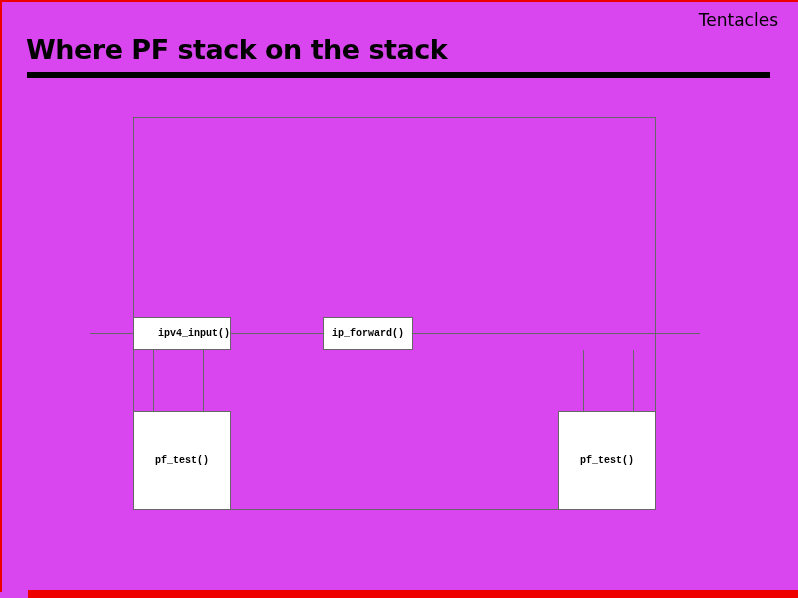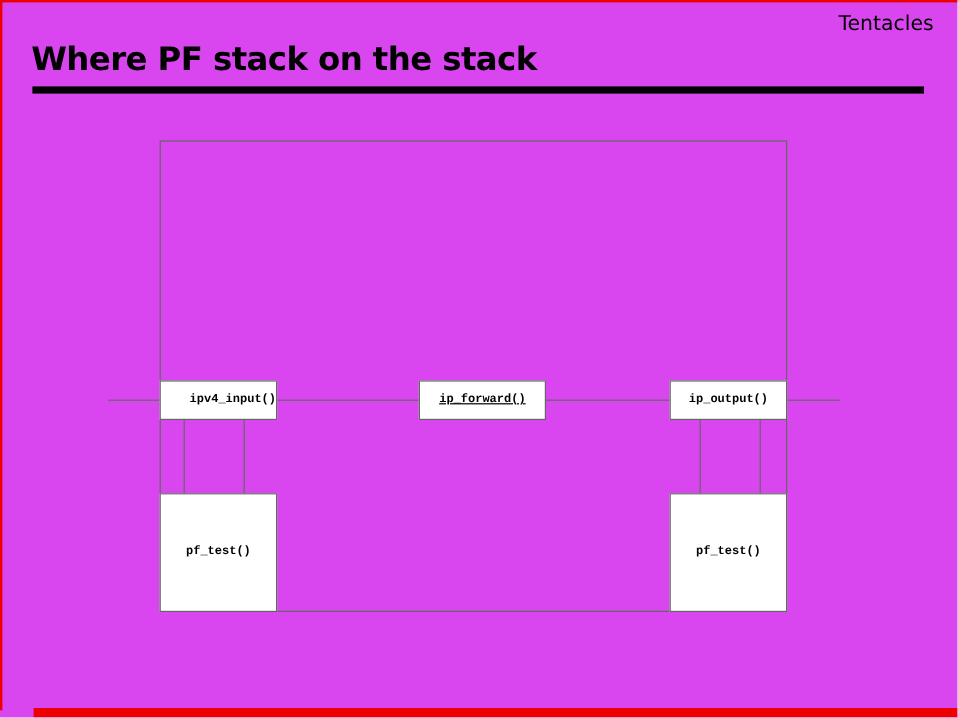--- a/index.html
+++ b/index.html
@@ -54,21 +54,21 @@
     background:#fff;
     border:1px solid var(--line,#666);
     box-sizing:border-box;
     display:flex;align-items:center;justify-content:center;
     font-family:"Liberation Mono","DejaVu Sans Mono",monospace;
     font-size:10px;font-weight:bold;color:#000;
     z-index:2;
     letter-spacing:0;
   }
   .node-ipv4-input{left:133px;top:317px;width:98px;height:33px;padding-left:24px;}
-  .node-ip-forward{left:349px;top:317px;width:106px;height:33px;text-decoration:underline;}
+  .node-ip-forward{left:323px;top:317px;width:90px;height:33px;}
   .node-ip-output{left:558px;top:317px;width:98px;height:33px;}
   .node-pf-test-left{left:133px;top:411px;width:98px;height:99px;}
   .node-pf-test-right{left:558px;top:411px;width:98px;height:99px;}
   .connector{
     position:absolute;width:1px;height:61px;top:350px;
     background:var(--line,#666);z-index:1;
   }
   .conn-l1{left:153px;}
   .conn-l2{left:203px;}
   .conn-r1{left:583px;}
@@ -91,17 +91,16 @@
 
   <div class="wire"></div>
 
   <div class="connector conn-l1"></div>
   <div class="connector conn-l2"></div>
   <div class="connector conn-r1"></div>
   <div class="connector conn-r2"></div>
 
   <div class="node node-ipv4-input">ipv4_input()</div>
   <div class="node node-ip-forward">ip_forward()</div>
-  <div class="node node-ip-output">ip_output()</div>
   <div class="node node-pf-test-left">pf_test()</div>
   <div class="node node-pf-test-right">pf_test()</div>
 
 </div>
 
 </body></html>

